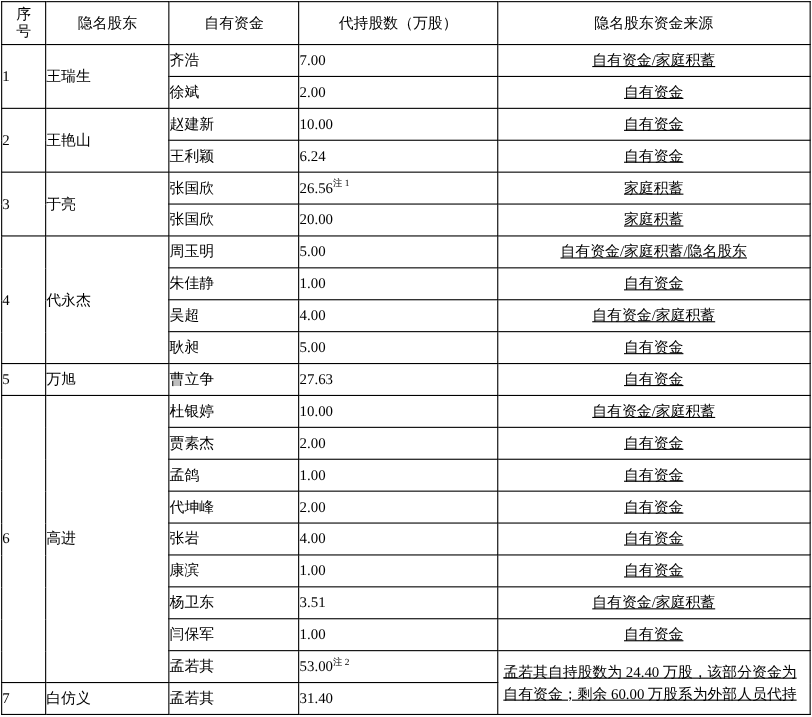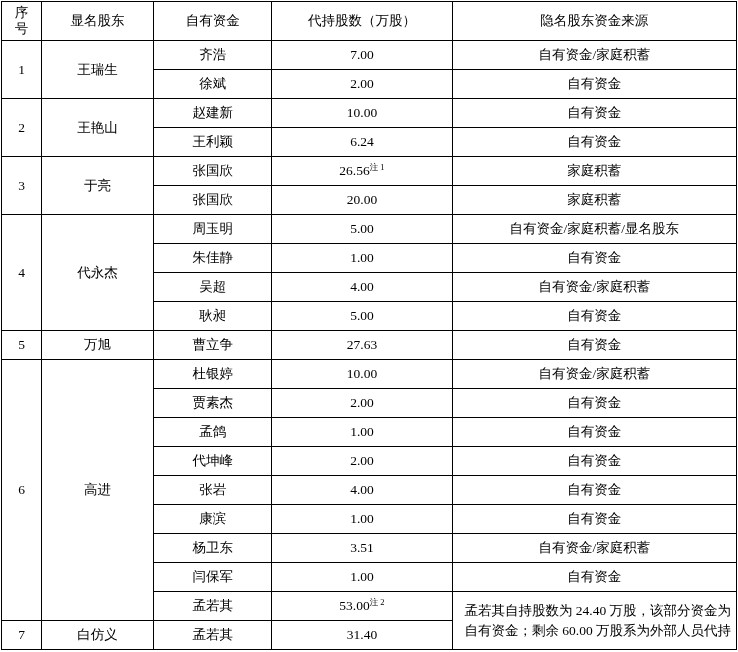--- a/index.html
+++ b/index.html
@@ -43,35 +43,35 @@
   }
   .col-no { width: 40px; }
   .col-named { width: 112px; }
   .col-hidden { width: 118px; }
   .col-shares { width: 180px; }
   .col-source { width: 284px; }
 
   td.c-no,
   td.c-named,
   td.c-hidden {
-    text-align: center;
     height: 28px;
   }
   td.c-shares {
-    text-align: center;
+    text-align: left;
     padding-right: 8px;
     height: 28px;
   }
   td.c-source {
     text-align: center;
     height: 28px;
     padding: 2px 4px;
+    text-decoration: underline;
   }
   td.c-source.left-note {
-    text-align: right;
+    text-align: left;
     line-height: 1.45;
     padding: 3px 5px;
   }
   sup.note {
     font-size: 8.5px;
     vertical-align: super;
     line-height: 0;
   }
   .hdr-two-line {
     display: block;
@@ -89,21 +89,21 @@
       <col class="col-hidden">
       <col class="col-shares">
       <col class="col-source">
     </colgroup>
     <thead>
       <tr>
         <th>
           <span class="hdr-two-line">序</span>
           <span class="hdr-two-line">号</span>
         </th>
-        <th>显名股东</th>
+        <th>隐名股东</th>
         <th>自有资金</th>
         <th>代持股数（万股）</th>
         <th>隐名股东资金来源</th>
       </tr>
     </thead>
     <tbody id="table-body">
         <tr>
           <td class="c-no" rowspan="2">1</td>
           <td class="c-named" rowspan="2">王瑞生</td>
           <td class="c-hidden">齐浩</td>
@@ -137,21 +137,21 @@
         <tr>
           <td class="c-hidden">张国欣</td>
           <td class="c-shares"><span>20.00</span></td>
           <td class="c-source">家庭积蓄</td>
         </tr>
         <tr>
           <td class="c-no" rowspan="4">4</td>
           <td class="c-named" rowspan="4">代永杰</td>
           <td class="c-hidden">周玉明</td>
           <td class="c-shares"><span>5.00</span></td>
-          <td class="c-source">自有资金/家庭积蓄/显名股东</td>
+          <td class="c-source">自有资金/家庭积蓄/隐名股东</td>
         </tr>
         <tr>
           <td class="c-hidden">朱佳静</td>
           <td class="c-shares"><span>1.00</span></td>
           <td class="c-source">自有资金</td>
         </tr>
         <tr>
           <td class="c-hidden">吴超</td>
           <td class="c-shares"><span>4.00</span></td>
           <td class="c-source">自有资金/家庭积蓄</td>

